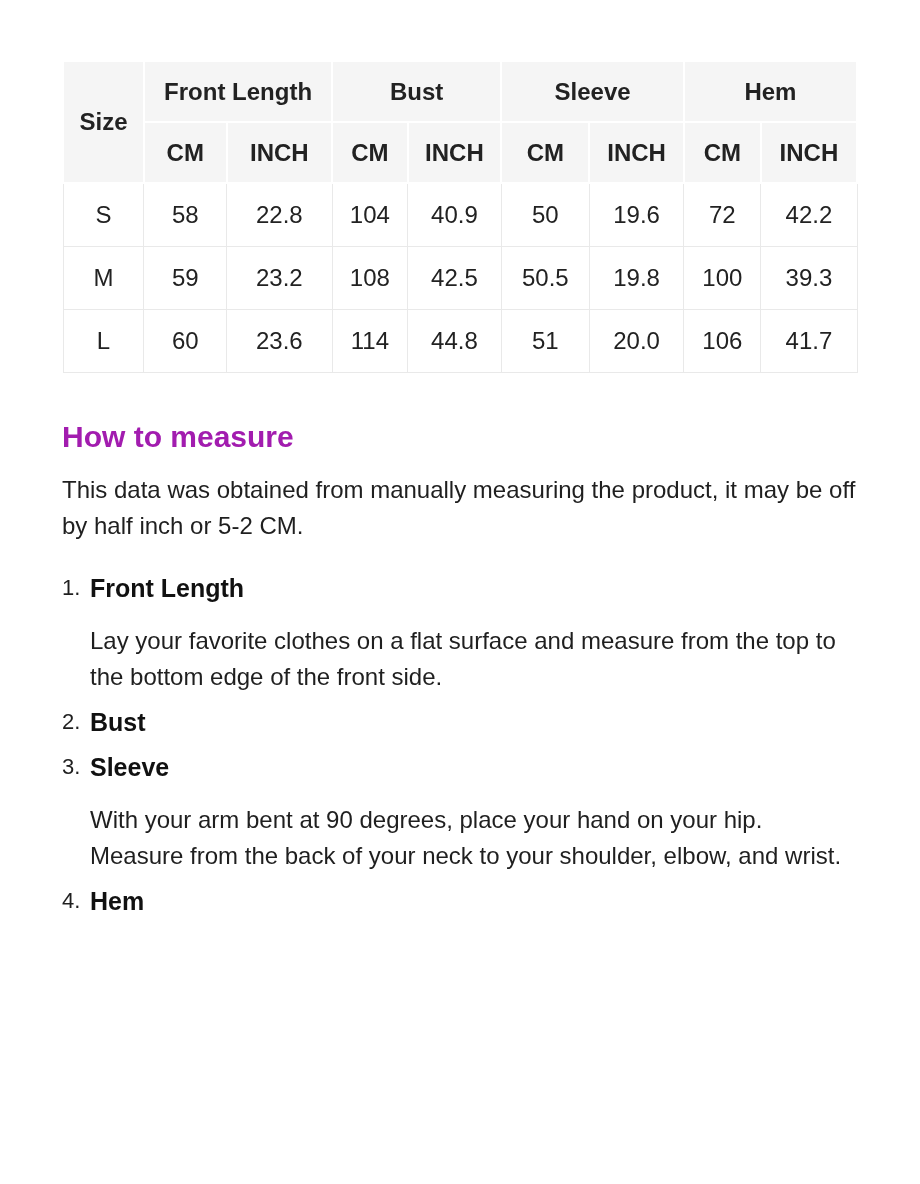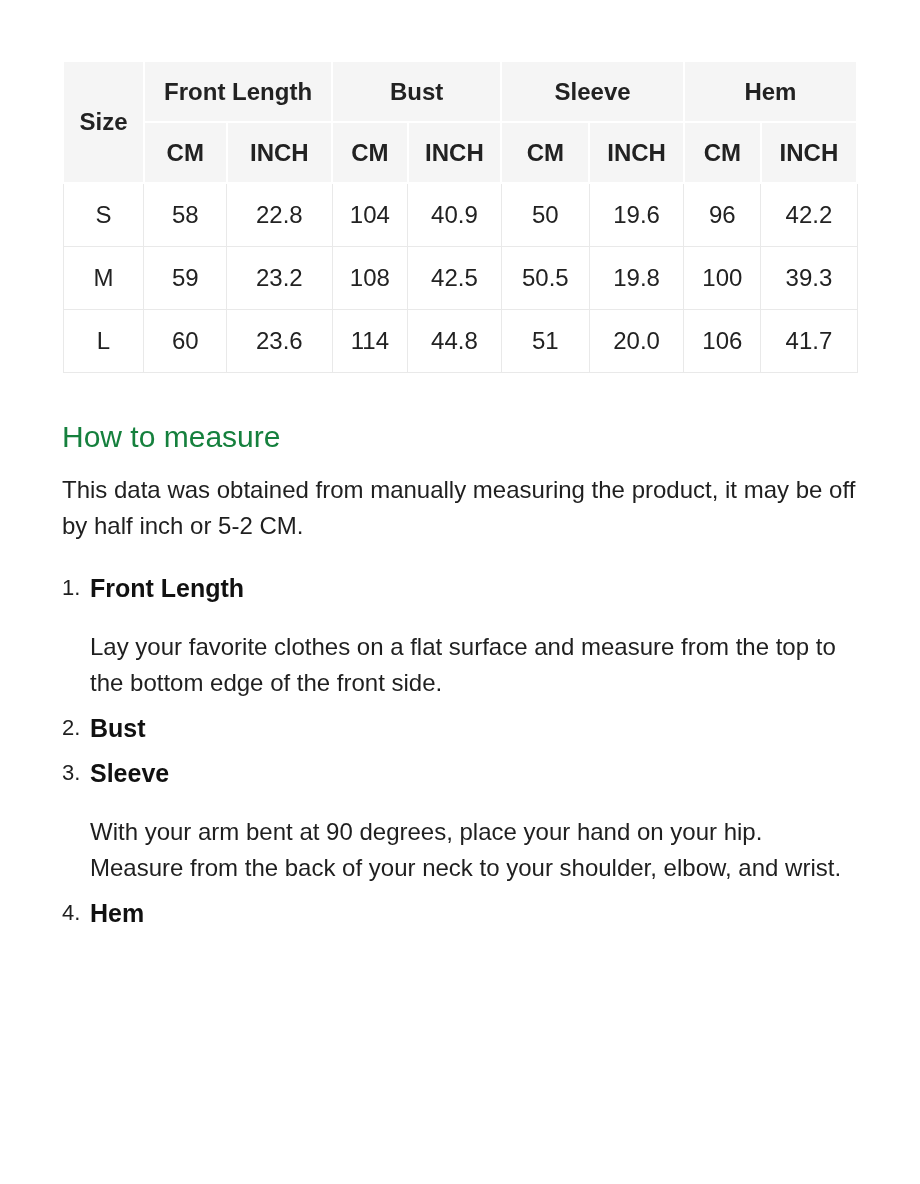--- a/index.html
+++ b/index.html
@@ -38,23 +38,23 @@
     font-weight: 400;
     text-align: center;
     vertical-align: middle;
     height: 63px;
   }
 
   
   h2.howto-title {
     margin-top: 46px;
     font-size: 30px;
-    font-weight: 400;
+    font-weight: 700;
     line-height: 1.2;
-    color: #15803d;
+    color: #a21caf;
   }
   p.howto-intro {
     margin-top: 17px;
     font-size: 24px;
     line-height: 36px;
   }
   ol.measure-list {
     list-style: none;
     margin-top: 26px;
   }
@@ -72,21 +72,21 @@
     text-align: left;
   }
   .item-title {
     font-size: 25px;
     font-weight: 700;
     line-height: 36px;
     color: #111111;
   }
   .item-desc {
     grid-column: 2;
-    margin-top: 23px;
+    margin-top: 17px;
     font-size: 24px;
     line-height: 36px;
   }
 </style>
 </head>
 <body>
 
 <div class="page">
 
   <table class="size-chart">
@@ -122,21 +122,21 @@
     </thead>
     <tbody>
       <tr>
         <td>S</td>
         <td>58</td>
         <td>22.8</td>
         <td>104</td>
         <td>40.9</td>
         <td>50</td>
         <td>19.6</td>
-        <td>96</td>
+        <td>72</td>
         <td>42.2</td>
       </tr>
       <tr>
         <td>M</td>
         <td>59</td>
         <td>23.2</td>
         <td>108</td>
         <td>42.5</td>
         <td>50.5</td>
         <td>19.8</td>

